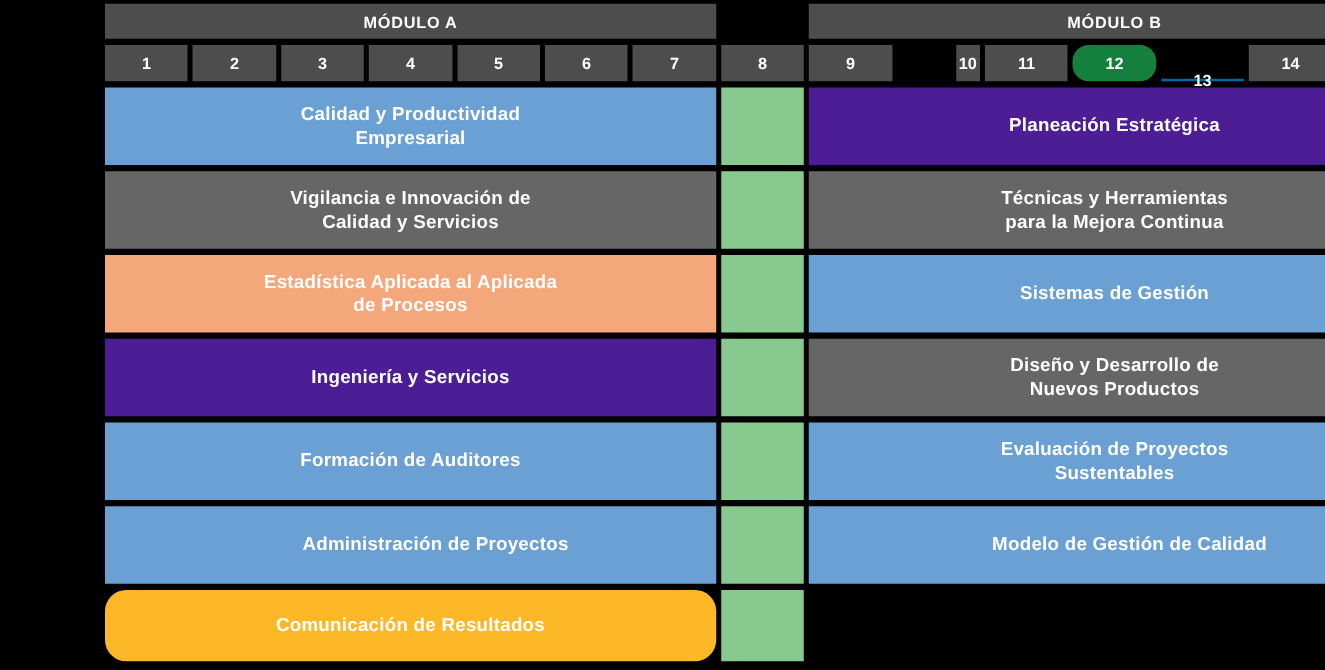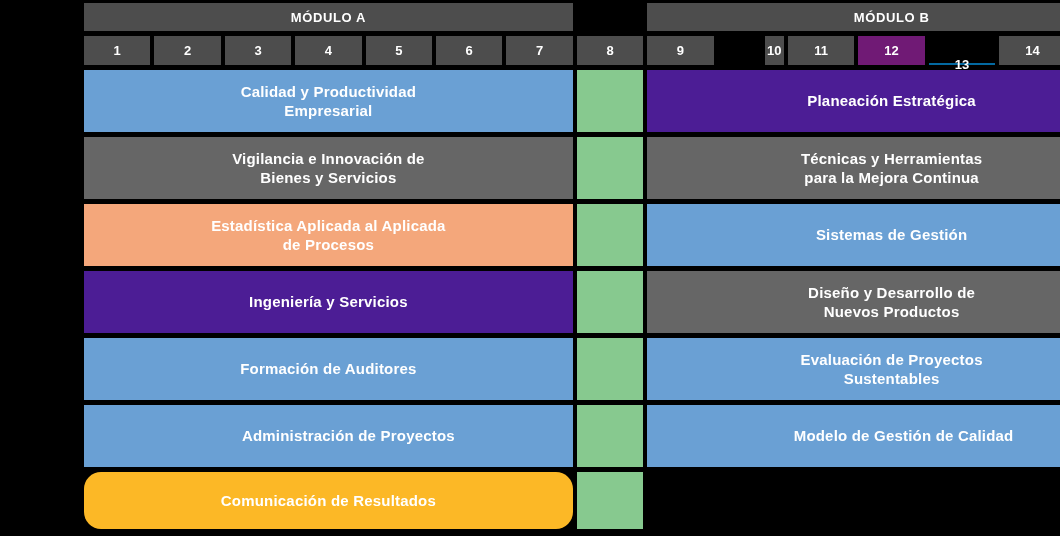--- a/index.html
+++ b/index.html
@@ -58,32 +58,32 @@
     <div class="cell num" style="grid-area: 2 / 2; background-color: rgb(77, 77, 77);">2</div>
     <div class="cell num" style="grid-area: 2 / 3; background-color: rgb(77, 77, 77);">3</div>
     <div class="cell num" style="grid-area: 2 / 4; background-color: rgb(77, 77, 77);">4</div>
     <div class="cell num" style="grid-area: 2 / 5; background-color: rgb(77, 77, 77);">5</div>
     <div class="cell num" style="grid-area: 2 / 6; background-color: rgb(77, 77, 77);">6</div>
     <div class="cell num" style="grid-area: 2 / 7; background-color: rgb(77, 77, 77);">7</div>
     <div class="cell num" style="grid-area: 2 / 8; background-color: rgb(77, 77, 77);">8</div>
     <div class="cell num" style="grid-area: 2 / 9; background-color: rgb(77, 77, 77);">9</div>
     <div class="cell num" style="grid-area: 2 / 10; background-color: rgb(77, 77, 77); margin-left: 47px;">10</div>
     <div class="cell num" style="grid-area: 2 / 11; background-color: rgb(77, 77, 77);">11</div>
-    <div class="cell num" style="grid-area: 2 / 12; background-color: #701a75;">12</div>
+    <div class="cell num" style="grid-area: 2 / 12; background-color: #15803d; border-radius: 13px;">12</div>
     <div class="cell num" style="grid-area: 2 / 13; background-color: #0369a1; margin-top: 27px;">13</div>
     <div class="cell num" style="grid-area: 2 / 14; background-color: rgb(77, 77, 77);">14</div>
     <div class="cell num" style="grid-area: 2 / 15; background-color: rgb(77, 77, 77);">15</div>
 
     <div class="cell bar" style="grid-area: 3 / 1 / 4 / 8; background-color: rgb(106, 160, 212);">Calidad y Productividad
 Empresarial</div>
     <div class="cell" style="grid-area: 3 / 8 / 4 / 9; background-color: rgb(135, 201, 143);"></div>
     <div class="cell bar" style="grid-area: 3 / 9 / 4 / 16; background-color: #4c1d95;">Planeación Estratégica</div>
 
     <div class="cell bar" style="grid-area: 4 / 1 / 5 / 8; background-color: rgb(102, 102, 102);">Vigilancia e Innovación de
-Bienes y Servicios</div>
+Calidad y Servicios</div>
     <div class="cell" style="grid-area: 4 / 8 / 5 / 9; background-color: rgb(135, 201, 143);"></div>
     <div class="cell bar" style="grid-area: 4 / 9 / 5 / 16; background-color: rgb(102, 102, 102);">Técnicas y Herramientas
 para la Mejora Continua</div>
 
     <div class="cell bar" style="grid-area: 5 / 1 / 6 / 8; background-color: rgb(244, 167, 123);">Estadística Aplicada al Aplicada
 de Procesos</div>
     <div class="cell" style="grid-area: 5 / 8 / 6 / 9; background-color: rgb(135, 201, 143);"></div>
     <div class="cell bar" style="grid-area: 5 / 9 / 6 / 16; background-color: rgb(106, 160, 212);">Sistemas de Gestión</div>
 
     <div class="cell bar" style="grid-area: 6 / 1 / 7 / 8; background-color: #4c1d95;">Ingeniería y Servicios</div>

